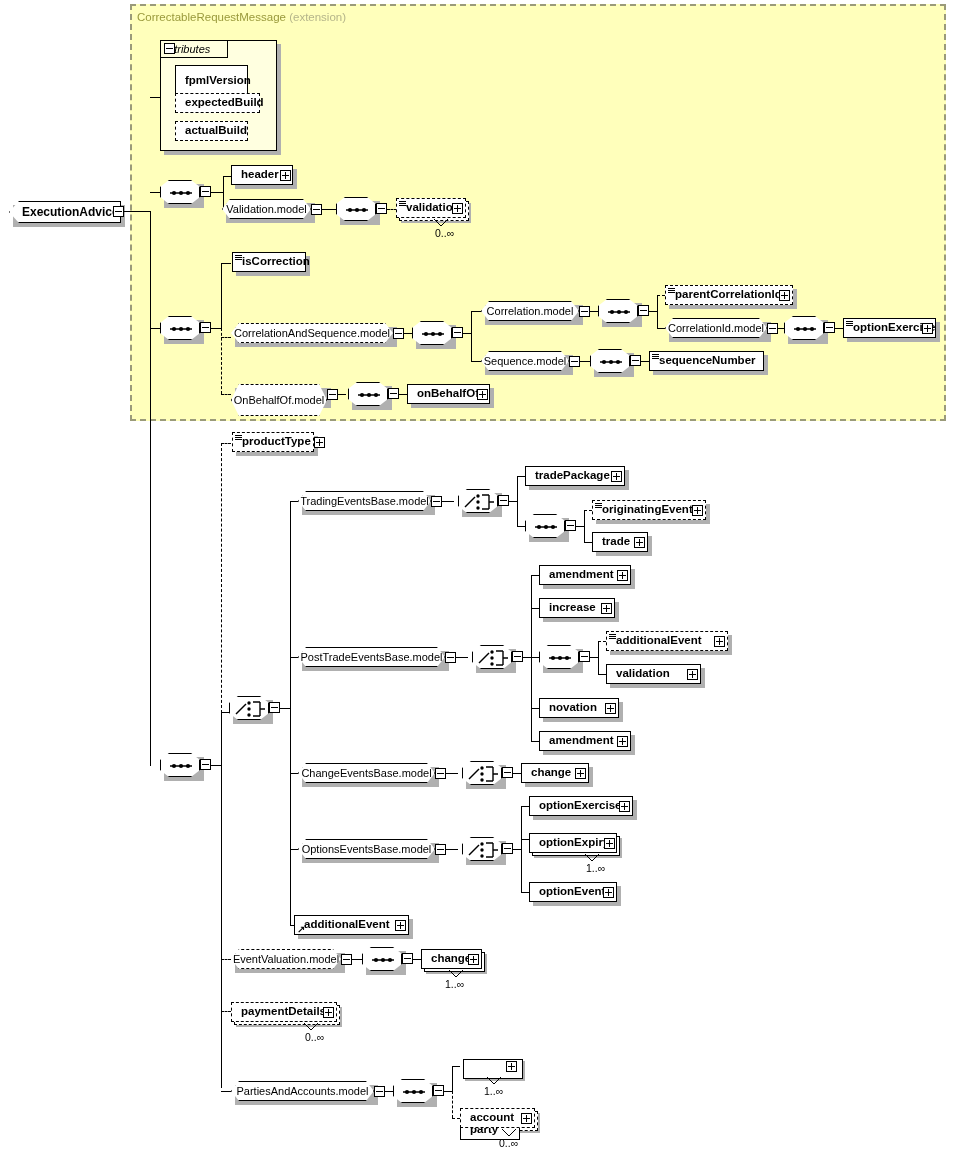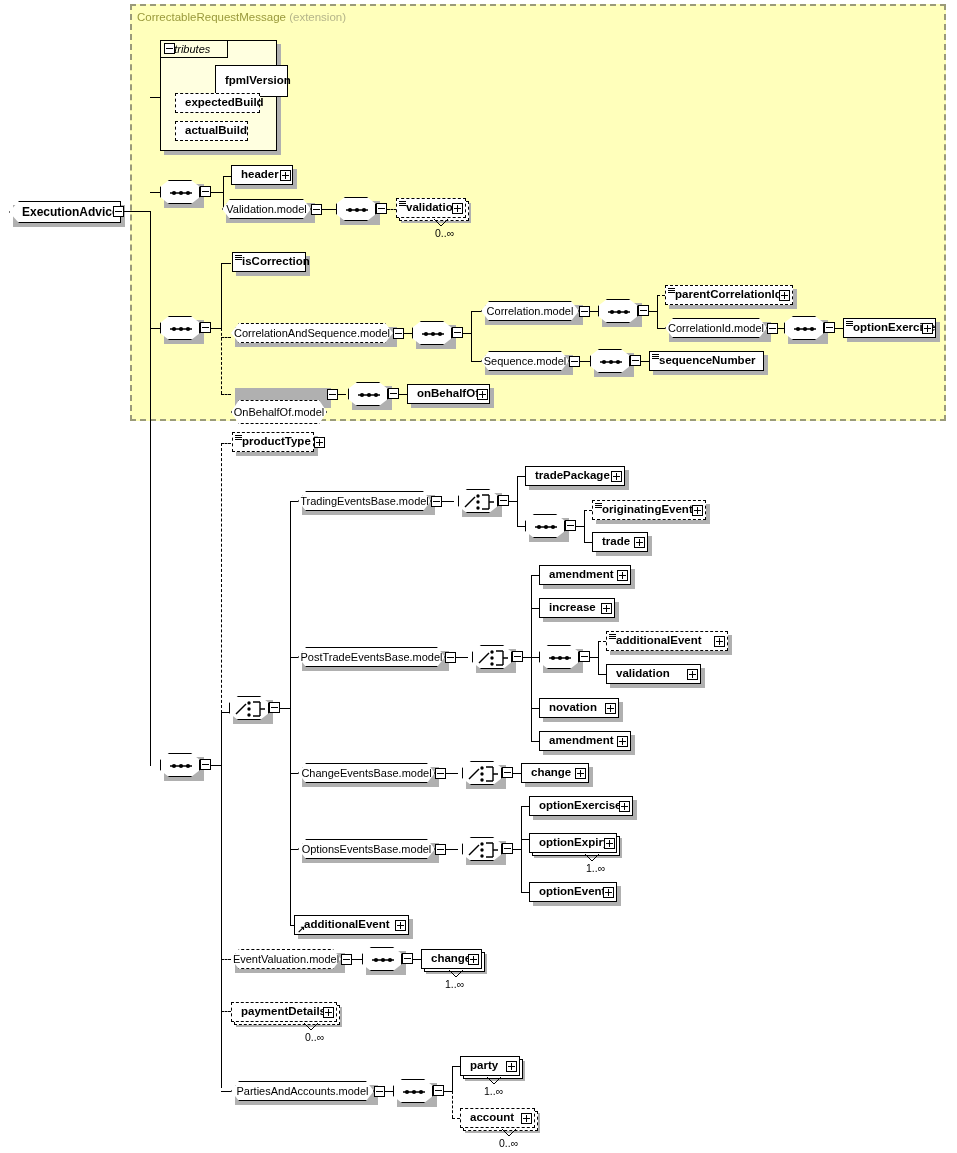--- a/index.html
+++ b/index.html
@@ -100,21 +100,21 @@
   <div class="ln v" style="left:150px;top:211px;height:555px;"></div>
 
   <div class="nshadow" style="left:164px;top:44px;width:117px;height:111px;"></div>
   <div class="attrbox" style="left:160px;top:40px;width:117px;height:111px;"></div>
   <div class="attrtab" style="left:160px;top:40px;width:68px;height:18px;">
     <span class="lbl">attributes</span>
   </div>
   <div class="pm" style="left:164px;top:43px;"></div>
 
   <div class="nshadow" style="left:179px;top:69px;width:73px;height:20px;"></div>
-  <div class="ebox" style="left:175px;top:65px;width:73px;height:32px;margin-left:40px;">
+  <div class="ebox" style="left:175px;top:65px;width:73px;height:32px;">
     <span class="lbl">fpmlVersion</span>
   </div>
 
   <div class="nshadow" style="left:179px;top:97px;width:85px;height:20px;"></div>
   <div class="ebox opt" style="left:175px;top:93px;width:85px;height:20px;">
     <span class="lbl">expectedBuild</span>
   </div>
 
   <div class="nshadow" style="left:179px;top:125px;width:73px;height:20px;"></div>
   <div class="ebox opt" style="left:175px;top:121px;width:73px;height:20px;">
@@ -316,21 +316,21 @@
   <div class="ebox" style="left:649px;top:351px;width:115px;height:20px;">
     <span class="tmark" style="left:2px;top:2px;">
         <i></i>
         <i></i>
         <i></i>
       </span>
     <span class="lbl">sequenceNumber</span>
   </div>
 
   <div class="nshadow" style="left:235px;top:388px;width:96px;height:20px;"></div>
-  <div class="mbox opt" style="left:231px;top:400px;width:96px;height:24px;text-align:center;">
+  <div class="mbox opt" style="left:231px;top:384px;width:96px;height:32px;text-align:center;">
     <span class="lbl">OnBehalfOf.model</span>
   </div>
   <div class="pm" style="left:327px;top:389px;"></div>
   <div class="ln h" style="left:338px;top:394px;width:8px;"></div>
 
   <div class="nshadow" style="left:352px;top:386px;width:40px;height:24px;"></div>
   <div class="comp" style="left:348px;top:382px;">
     <svg width="40" height="24" viewBox="0 0 40 24">
       <line x1="9" y1="12" x2="31" y2="12" stroke="#000" stroke-width="1.4"></line>
       <circle cx="13" cy="12" r="2.1" fill="#000"></circle>
@@ -694,21 +694,21 @@
   </div>
   <div class="pm" style="left:433px;top:1085px;"></div>
   <div class="ln h" style="left:444px;top:1091px;width:8px;"></div>
   <div class="ln v" style="left:452px;top:1066px;height:25px;"></div>
   <div class="ln h" style="left:452px;top:1066px;width:8px;"></div>
   <div class="dln v" style="left:452px;top:1091px;height:27px;"></div>
   <div class="dln h" style="left:452px;top:1118px;width:8px;"></div>
 
   <div class="nshadow" style="left:465px;top:1061px;width:60px;height:20px;"></div>
   <div class="stack1" style="left:463px;top:1059px;width:60px;height:20px;"></div>
-  <div class="ebox" style="left:460px;top:1056px;width:60px;height:20px;">
+  <div class="ebox" style="left:460px;top:1120px;width:60px;height:20px;">
     <span class="lbl">party</span>
   </div>
   <div class="pm plus" style="left:506px;top:1061px;"></div>
   <svg class="rptarrow" style="left:486px;top:1077px;" width="16" height="9">
     <polyline points="1,0 8,7 15,0" fill="none" stroke="#000" stroke-width="1"></polyline>
   </svg>
   <div class="occ" style="left:484px;top:1085px;">1..∞</div>
 
   <div class="nshadow" style="left:465px;top:1113px;width:75px;height:20px;"></div>
   <div class="stack1 opt" style="left:463px;top:1111px;width:75px;height:20px;"></div>

